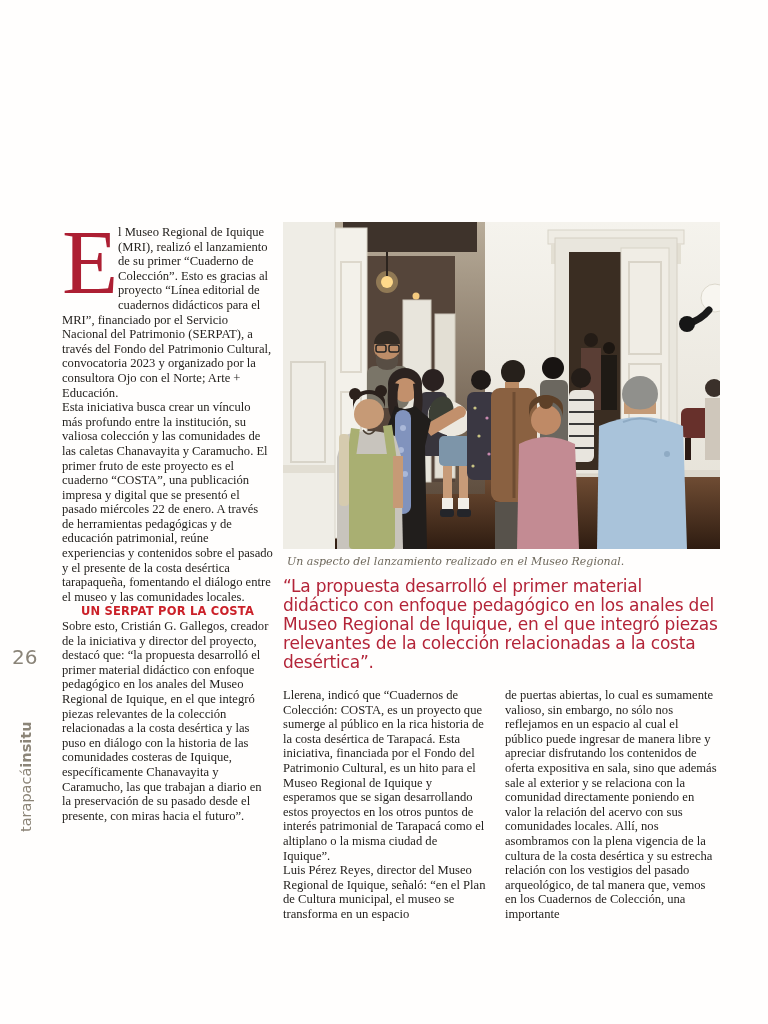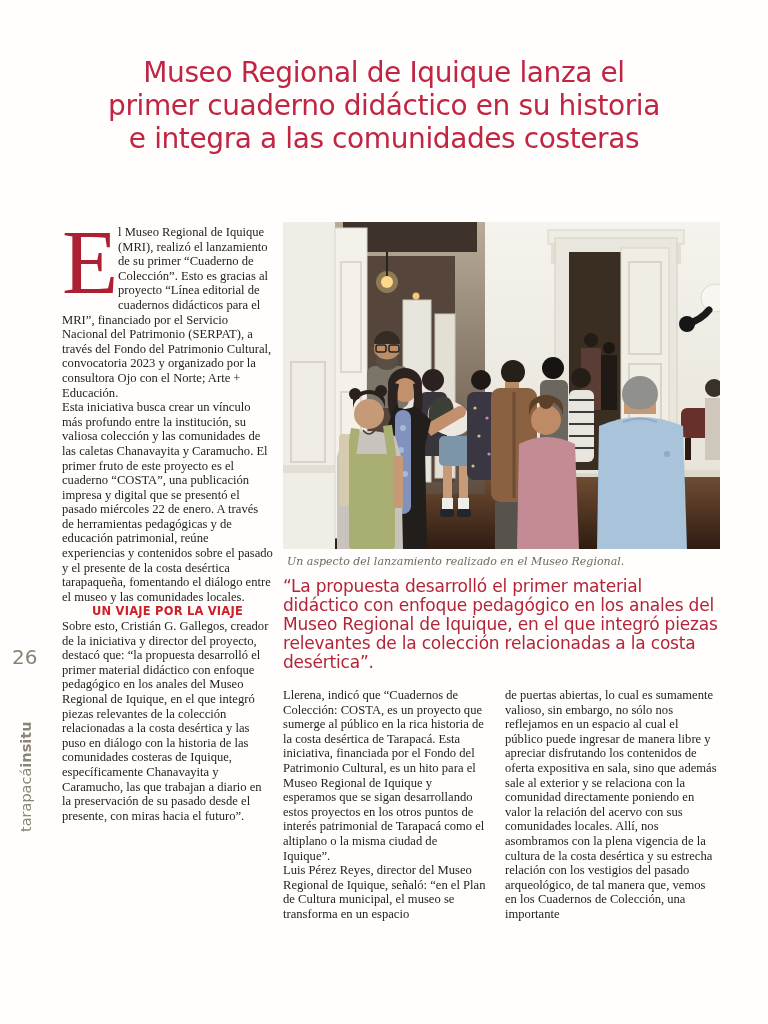--- a/index.html
+++ b/index.html
@@ -68,30 +68,25 @@
     white-space:nowrap;
     font-family:"DejaVu Sans", sans-serif;font-size:14.5px;color:#8c8578;
   }
   .mag-name .bold{font-weight:bold;}
 </style>
 </head>
 <body>
 
 <div class="page">
 
-  <div class="title">
-    <div>Museo Regional de Iquique lanza el</div>
-    <div>primer cuaderno didáctico en su historia</div>
-    <div>e integra a las comunidades costeras</div>
-  </div>
 
   <div class="col" id="col1">
     <p><span class="dropcap">E</span><span>l Museo Regional de Iquique (MRI), realizó el lanzamiento de su primer “Cuaderno de Colección”. Esto es gracias al proyecto “Línea editorial de cuadernos didácticos para el MRI”, financiado por el Servicio Nacional del Patrimonio (SERPAT), a través del Fondo del Patrimonio Cultural, convocatoria 2023 y organizado por la consultora Ojo con el Norte; Arte + Educación.</span></p>
     <p>Esta iniciativa busca crear un vínculo más profundo entre la institución, su valiosa colección y las comunidades de las caletas Chanavayita y Caramucho. El primer fruto de este proyecto es el cuaderno “COSTA”, una publicación impresa y digital que se presentó el pasado miércoles 22 de enero. A través de herramientas pedagógicas y de educación patrimonial, reúne experiencias y contenidos sobre el pasado y el presente de la costa desértica tarapaqueña, fomentando el diálogo entre el museo y las comunidades locales.</p>
-    <p class="section-heading">UN VIAJE POR LA VIAJE</p>
+    <p class="section-heading">UN SERPAT POR LA COSTA</p>
     <p>Sobre esto, Cristián G. Gallegos, creador de la iniciativa y director del proyecto, destacó que: “la propuesta desarrolló el primer material didáctico con enfoque pedagógico en los anales del Museo Regional de Iquique, en el que integró piezas relevantes de la colección relacionadas a la costa desértica y las puso en diálogo con la historia de las comunidades costeras de Iquique, específicamente Chanavayita y Caramucho, las que trabajan a diario en la preservación de su pasado desde el presente, con miras hacia el futuro”.</p>
   </div>
 
   <div class="photo">
     <svg width="437" height="327" viewBox="0 0 437 327" xmlns="http://www.w3.org/2000/svg">
       <defs>
         <linearGradient id="wallG" x1="0" y1="0" x2="0" y2="1">
           <stop offset="0" stop-color="#f5f3ed"></stop>
             <stop offset="1" stop-color="#e6e2d8"></stop>
         </linearGradient>

